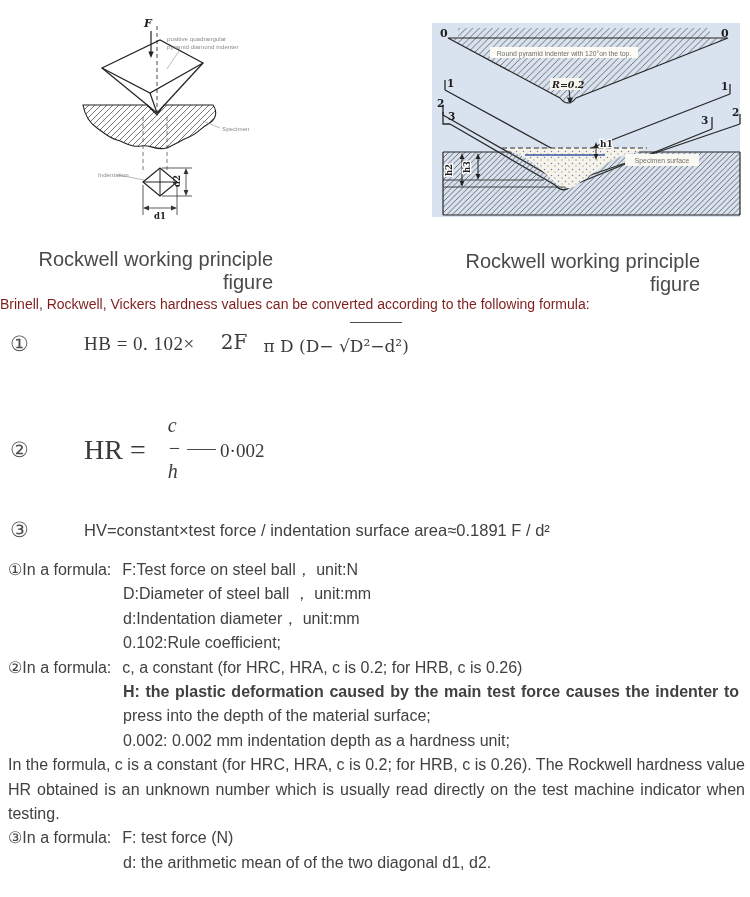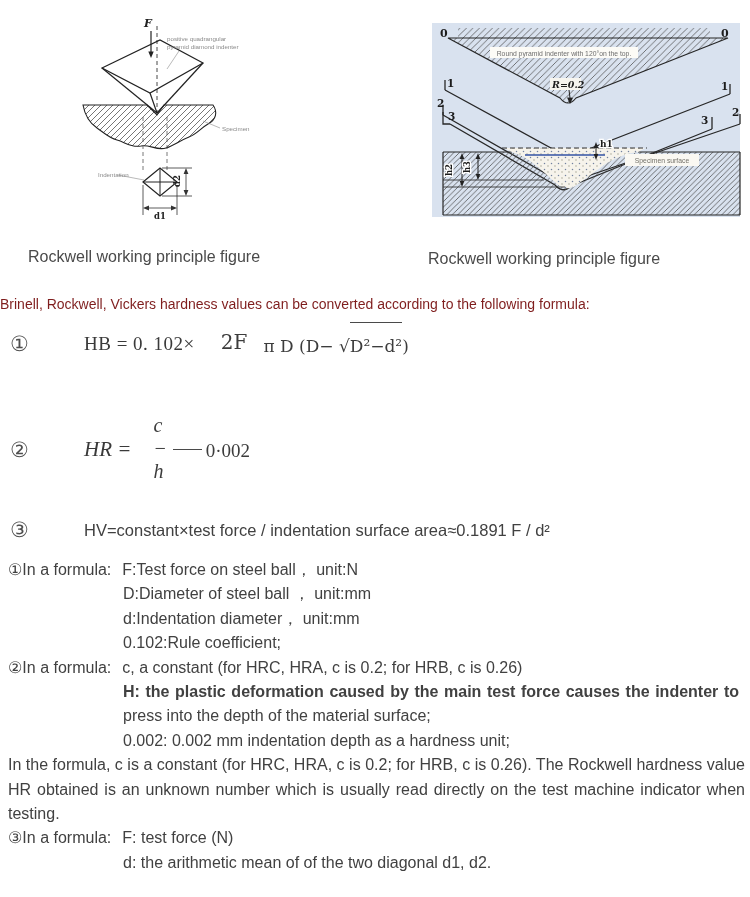--- a/index.html
+++ b/index.html
@@ -3,33 +3,33 @@
 <meta charset="utf-8">
 <style>
   html,body{margin:0;padding:0;}
   body{width:750px;height:897px;background:#ffffff;font-family:"Liberation Sans",sans-serif;color:#414141;}
   .page{position:relative;width:750px;height:897px;background:#fff;overflow:hidden;}
 
   .fig{position:absolute;}
   #figL{left:70px;top:10px;}
   #figR{left:424px;top:12px;}
 
-  .caption{position:absolute;font-size:16px;color:#4a4a4a;text-align:left;}
+  .caption{position:absolute;font-size:20px;color:#4a4a4a;text-align:right;}
   #capL{left:28px;top:248px;width:245px;}
   #capR{left:428px;top:250px;width:272px;}
 
   .intro{position:absolute;left:0;top:296px;width:738px;font-size:14px;color:#7f1d1d;}
 
   .formula{position:absolute;display:flex;align-items:center;color:#3c3c3c;}
   #f1{left:10px;top:330px;}
   #f2{left:10px;top:414px;}
   #f3{left:10px;top:518px;}
   .fmarker{width:30px;font-size:21px;color:#4f4f4f;}
   .flhs1{margin-left:44px;font-family:Liberation Serif, serif;font-size:19px;letter-spacing:.5px;color:#3a3a3a;white-space:pre;}
-  .flhs2{margin-left:44px;font-family:"Liberation Serif",serif;font-style:italic;font-size:21px;color:#3a3a3a;}
+  .flhs2{margin-left:44px;font-family:"Liberation Serif",serif;font-size:28px;color:#3a3a3a;}
   .frac{display:inline-flex;align-items:center;margin-left:16px;}
   .num1{font-family:"DejaVu Serif",serif;font-size:20px;padding:0 10px 3px;}
   .den1{font-family:"DejaVu Serif",serif;font-size:17px;padding:4px 6px 0;white-space:pre;}
   .bar{width:100%;border-top:1.6px solid #4a4a4a;height:0;}
   .root{border-top:1.2px solid #4a4a4a;padding-top:13px;}
   .num2{font-family:"Liberation Serif",serif;font-style:italic;font-size:20px;padding:0 6px 2px;}
   .den2{font-family:"Liberation Serif",serif;font-size:19px;padding:3px 4px 0;}
   .ftext{margin-left:44px;font-size:16.5px;color:#414141;}
 
   .notes{position:absolute;left:8px;top:558px;width:737px;font-size:16px;line-height:24.4px;color:#414141;}

